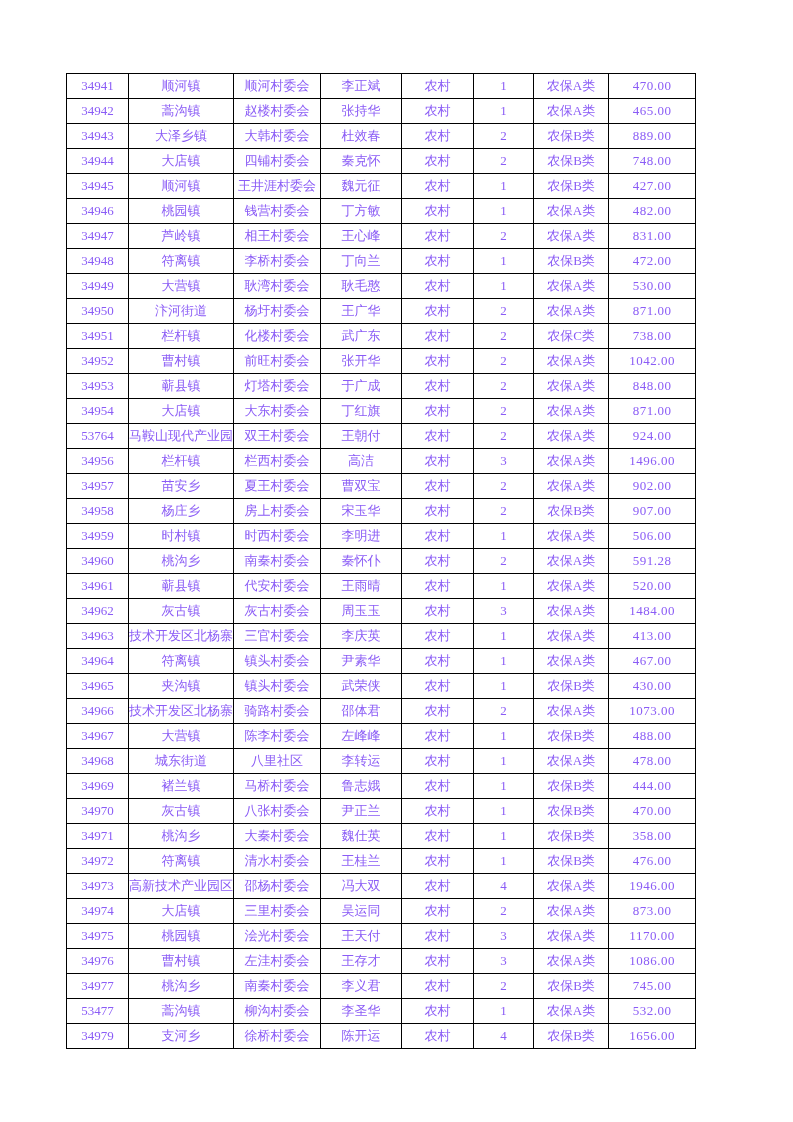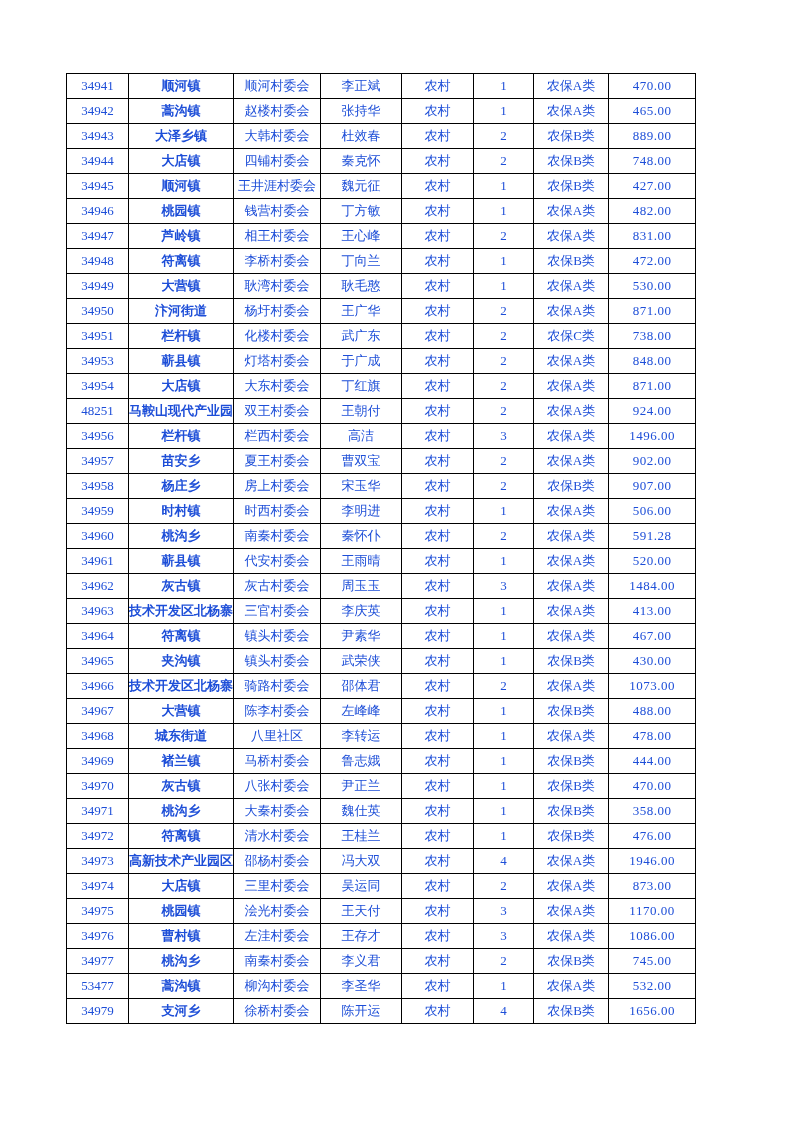--- a/index.html
+++ b/index.html
@@ -17,35 +17,34 @@
   .sheet {
     position: absolute;
     left: 66px;
     top: 73px;
   }
   table.records {
     border-collapse: collapse;
     table-layout: fixed;
     font-family: "Liberation Serif", "DejaVu Serif", serif;
     font-size: 13px;
-    color: #1d4ed8;
+    color: #8b5cf6;
   }
   table.records td {
     border: 1px solid #000000;
     height: 24px;
     padding: 0;
     text-align: center;
     vertical-align: middle;
     overflow: hidden;
     white-space: nowrap;
   }
   
   table.records td.col-township {
     overflow: hidden;
-    font-weight: bold;
   }
   table.records td.col-amount {
     letter-spacing: 0.5px;
     margin-top: 39px;
   }
 </style>
 </head>
 <body>
 
 <div class="page">
@@ -166,41 +165,51 @@
             <td class="col-record-id">34951</td>
             <td class="col-township">栏杆镇</td>
             <td class="col-village-committee">化楼村委会</td>
             <td class="col-person-name">武广东</td>
             <td class="col-residence-type">农村</td>
             <td class="col-person-count">2</td>
             <td class="col-insurance-category">农保C类</td>
             <td class="col-amount">738.00</td>
           </tr>
           <tr>
+            <td class="col-record-id">34952</td>
+            <td class="col-township">曹村镇</td>
+            <td class="col-village-committee">前旺村委会</td>
+            <td class="col-person-name">张开华</td>
+            <td class="col-residence-type">农村</td>
+            <td class="col-person-count">2</td>
+            <td class="col-insurance-category">农保A类</td>
+            <td class="col-amount">1042.00</td>
+          </tr>
+          <tr>
             <td class="col-record-id">34953</td>
             <td class="col-township">蕲县镇</td>
             <td class="col-village-committee">灯塔村委会</td>
             <td class="col-person-name">于广成</td>
             <td class="col-residence-type">农村</td>
             <td class="col-person-count">2</td>
             <td class="col-insurance-category">农保A类</td>
             <td class="col-amount">848.00</td>
           </tr>
           <tr>
             <td class="col-record-id">34954</td>
             <td class="col-township">大店镇</td>
             <td class="col-village-committee">大东村委会</td>
             <td class="col-person-name">丁红旗</td>
             <td class="col-residence-type">农村</td>
             <td class="col-person-count">2</td>
             <td class="col-insurance-category">农保A类</td>
             <td class="col-amount">871.00</td>
           </tr>
           <tr>
-            <td class="col-record-id">48251</td>
+            <td class="col-record-id">53764</td>
             <td class="col-township">马鞍山现代产业园</td>
             <td class="col-village-committee">双王村委会</td>
             <td class="col-person-name">王朝付</td>
             <td class="col-residence-type">农村</td>
             <td class="col-person-count">2</td>
             <td class="col-insurance-category">农保A类</td>
             <td class="col-amount">924.00</td>
           </tr>
           <tr>
             <td class="col-record-id">34956</td>

